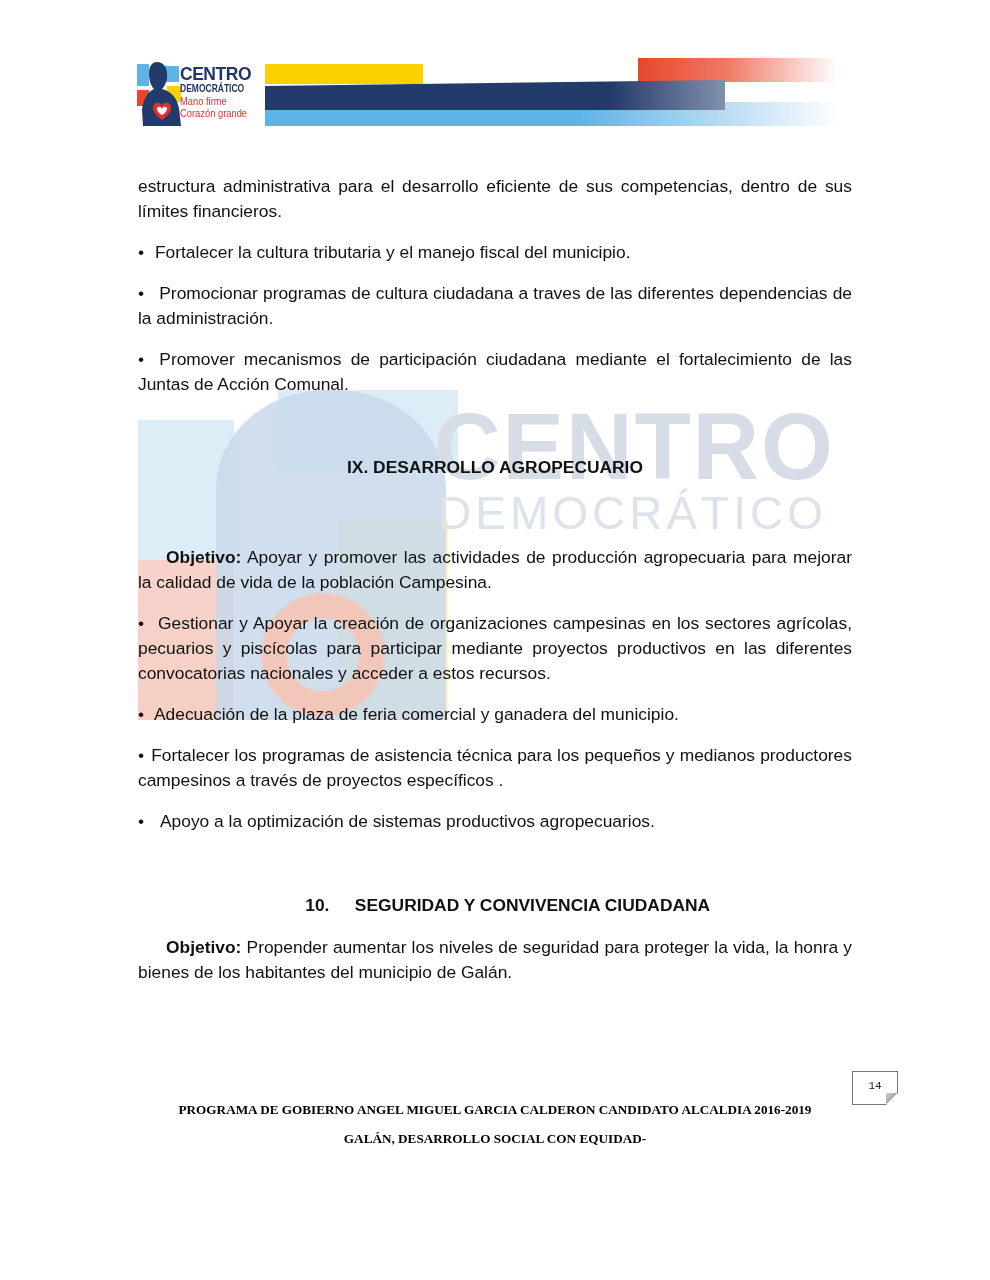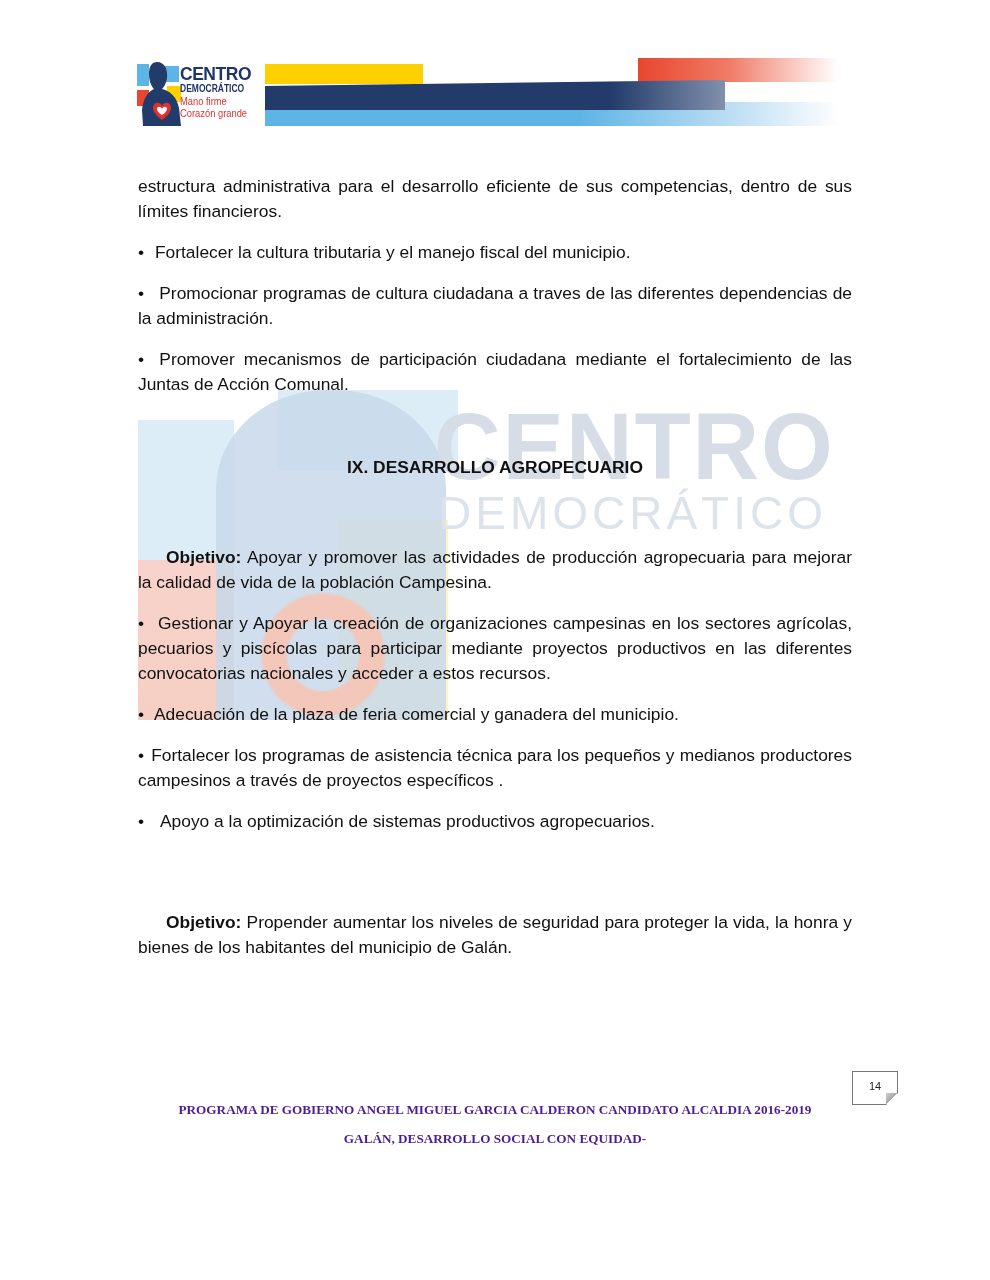--- a/index.html
+++ b/index.html
@@ -228,35 +228,35 @@
     .footer {
       position: absolute;
       left: 138px;
       top: 1095px;
       width: 714px;
       text-align: center;
       font-family: "Liberation Serif", serif;
       font-weight: bold;
       font-size: 13.2px;
       line-height: 29px;
-      color: #4c1d95;
+      color: #000000;
     }
     .footer-line {
       display: block;
       white-space: nowrap;
     }
     .page-box {
       position: absolute;
       left: 852px;
       top: 1071px;
       width: 46px;
       height: 34px;
       border: 1px solid #777;
       background: #fff;
-      font-family: Liberation Sans, sans-serif;
+      font-family: Liberation Mono, monospace;
       font-size: 11px;
       text-align: center;
       line-height: 28px;
       color: #222;
       box-sizing: border-box;
     }
     .page-curl {
       position: absolute;
       right: -1px;
       bottom: -1px;
@@ -352,20 +352,23 @@
     <span class="bullet-dot" style="margin-right:2px">•</span>
     <span>Fortalecer los programas de asistencia técnica para los pequeños y medianos productores campesinos a través de proyectos específicos .</span>
   </p>
   <p class="para">
     <span class="bullet-dot" style="margin-right:12px">•</span>
     <span>Apoyo a la optimización de sistemas productivos  agropecuarios.</span>
   </p>
 
   <div style="height:59px"></div>
 
+  <h2 class="heading">
+    <span class="heading-num">10.</span><span>SEGURIDAD  Y CONVIVENCIA CIUDADANA</span>
+  </h2>
 
   <div style="height:17px"></div>
 
   <p class="para">
     <span class="obj-label">Objetivo:</span>
     <span>Propender aumentar los niveles de seguridad para proteger la vida, la honra y bienes de los habitantes del municipio de Galán.</span>
   </p>
 </div>
 
 <div class="page-box">

